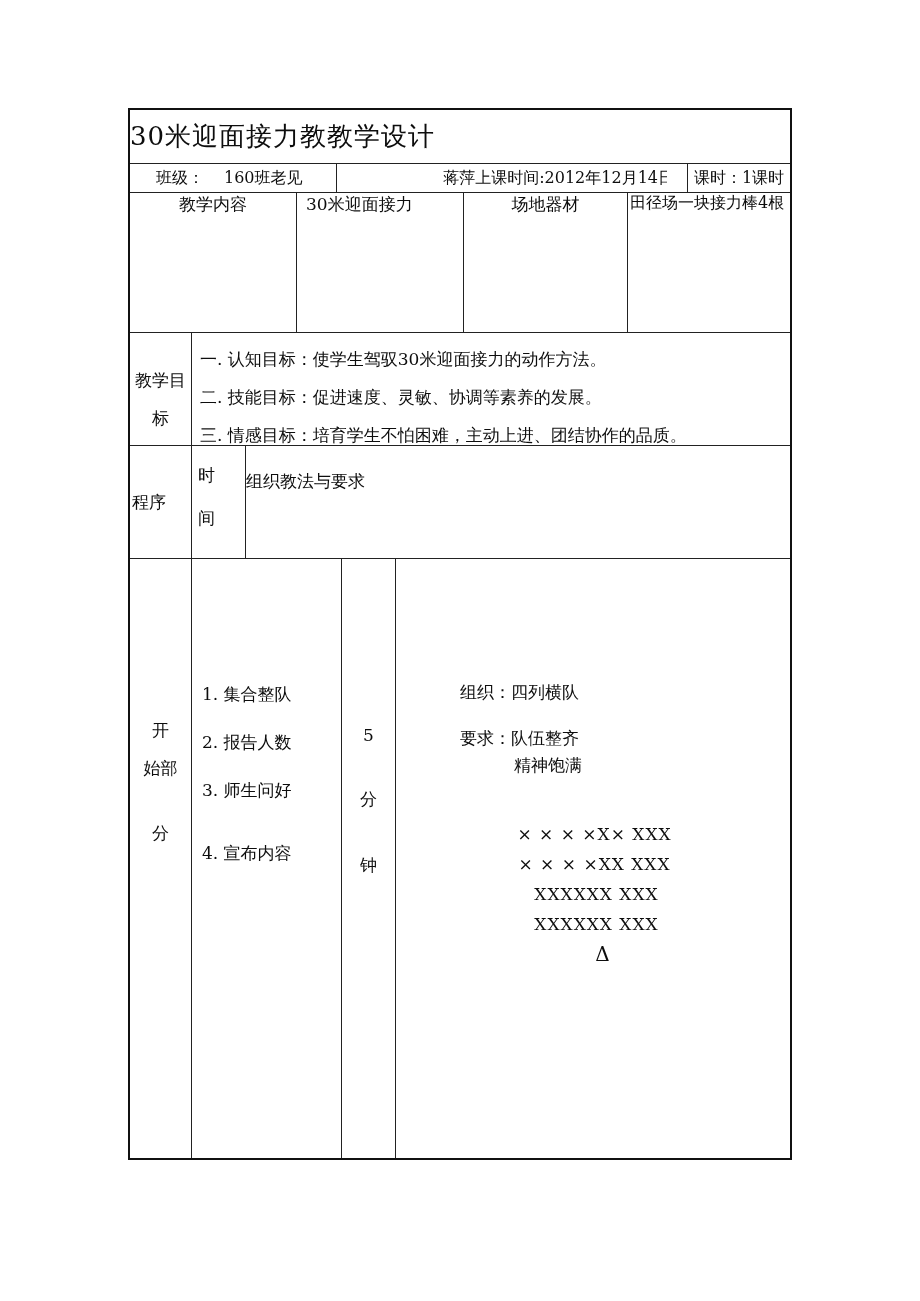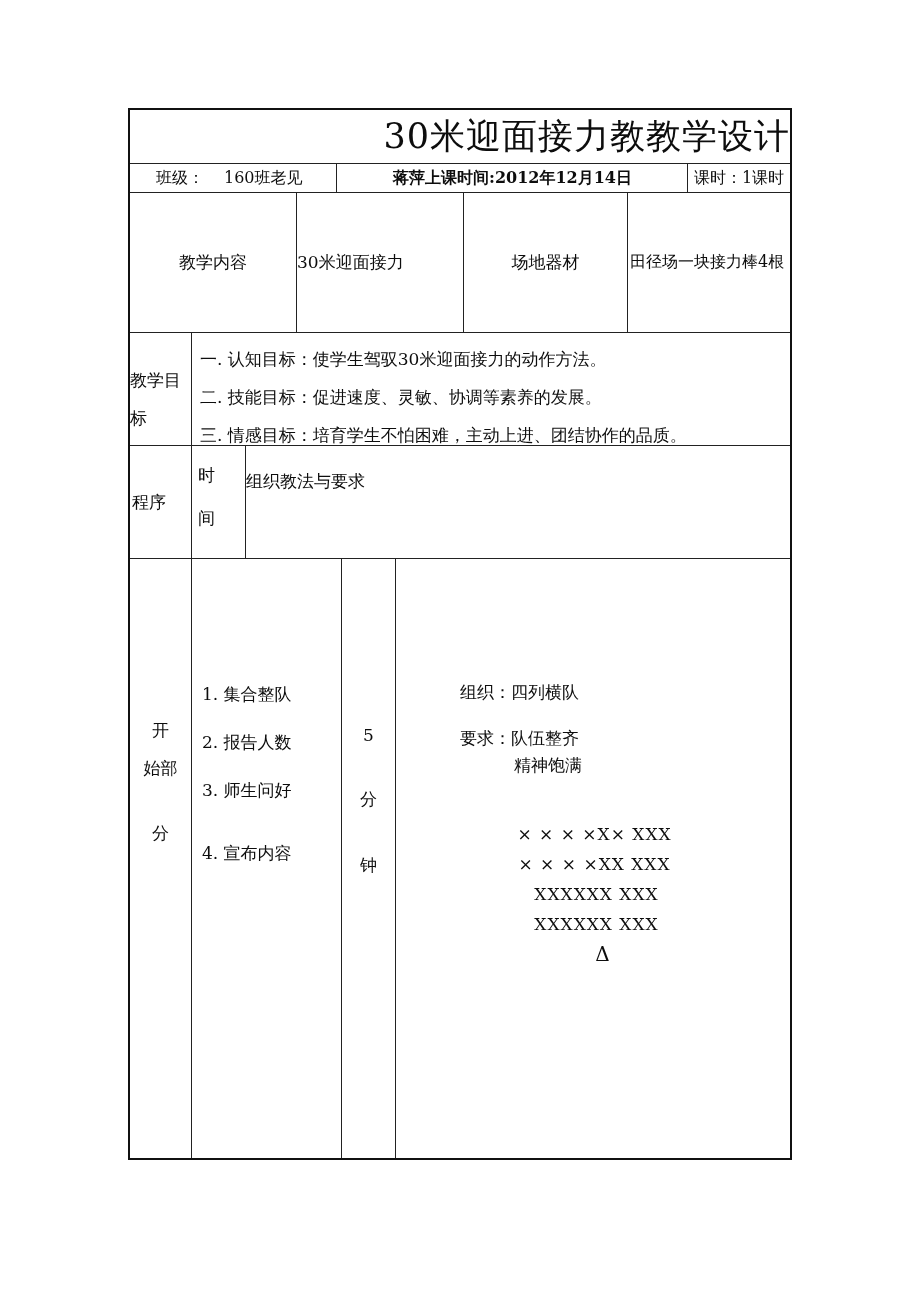--- a/index.html
+++ b/index.html
@@ -46,49 +46,50 @@
     overflow: hidden;
     flex: 0 0 auto;
   }
   .tcell.firstc { border-left: none; }
   .tcell.lastc { flex: 1 1 auto; }
 
   
   .row-title { height: 53px; }
   .title-cell {
     width: 100%;
-    text-align: right;
-    font-size: 35px;
+    text-align: left;
+    font-size: 26px;
     line-height: 52px;
     letter-spacing: 1px;
     white-space: nowrap;
   }
 
   
   .row-info { height: 29px; font-size: 16px; }
   .row-info .tcell { display: flex; align-items: center; margin-left: 20px; }
   .cell-class { width: 166px; padding-left: 6px; }
   .cell-class .val { margin-left: 20px; }
-  .cell-teachertime { width: 331px; justify-content: center; font-weight: bold; }
+  .cell-teachertime { width: 331px; justify-content: flex-end; }
   .cell-teachertime .lbl { padding-left: 14px; white-space: nowrap; }
   .cell-teachertime .val { white-space: nowrap; margin-right: -7px; }
   .cell-period { justify-content: center; }
 
   
   .row-content { height: 140px; font-size: 17px; }
-  .row-content .tcell { display: flex; align-items: center; }
+  .row-content .tcell { display: flex; align-items: flex-start; }
   .c3-1 { width: 166px; justify-content: center; }
-  .c3-2 { width: 167px; padding-left: 0; }
+  .c3-2 { width: 167px; padding-left: 9px; }
   .c3-3 { width: 164px; justify-content: center; }
   .c3-4 { font-size: 16px; padding-left: 2px; white-space: nowrap; }
 
   
   .row-goals { height: 113px; font-size: 17px; }
   .goals-head {
     width: 61px;
+    text-align: center;
     padding-top: 28px;
     line-height: 38px;
   }
   .goals-body { padding: 7px 0 0 8px; }
   .goals-body .goal-line { line-height: 38px; white-space: nowrap; }
 
   
   .row-proc { height: 113px; font-size: 17px; }
   .c5-1 { width: 61px; display: flex; align-items: center; padding-left: 2px; text-align: right; }
   .c5-2 { width: 150px; padding: 18px 0 0 6px; }

